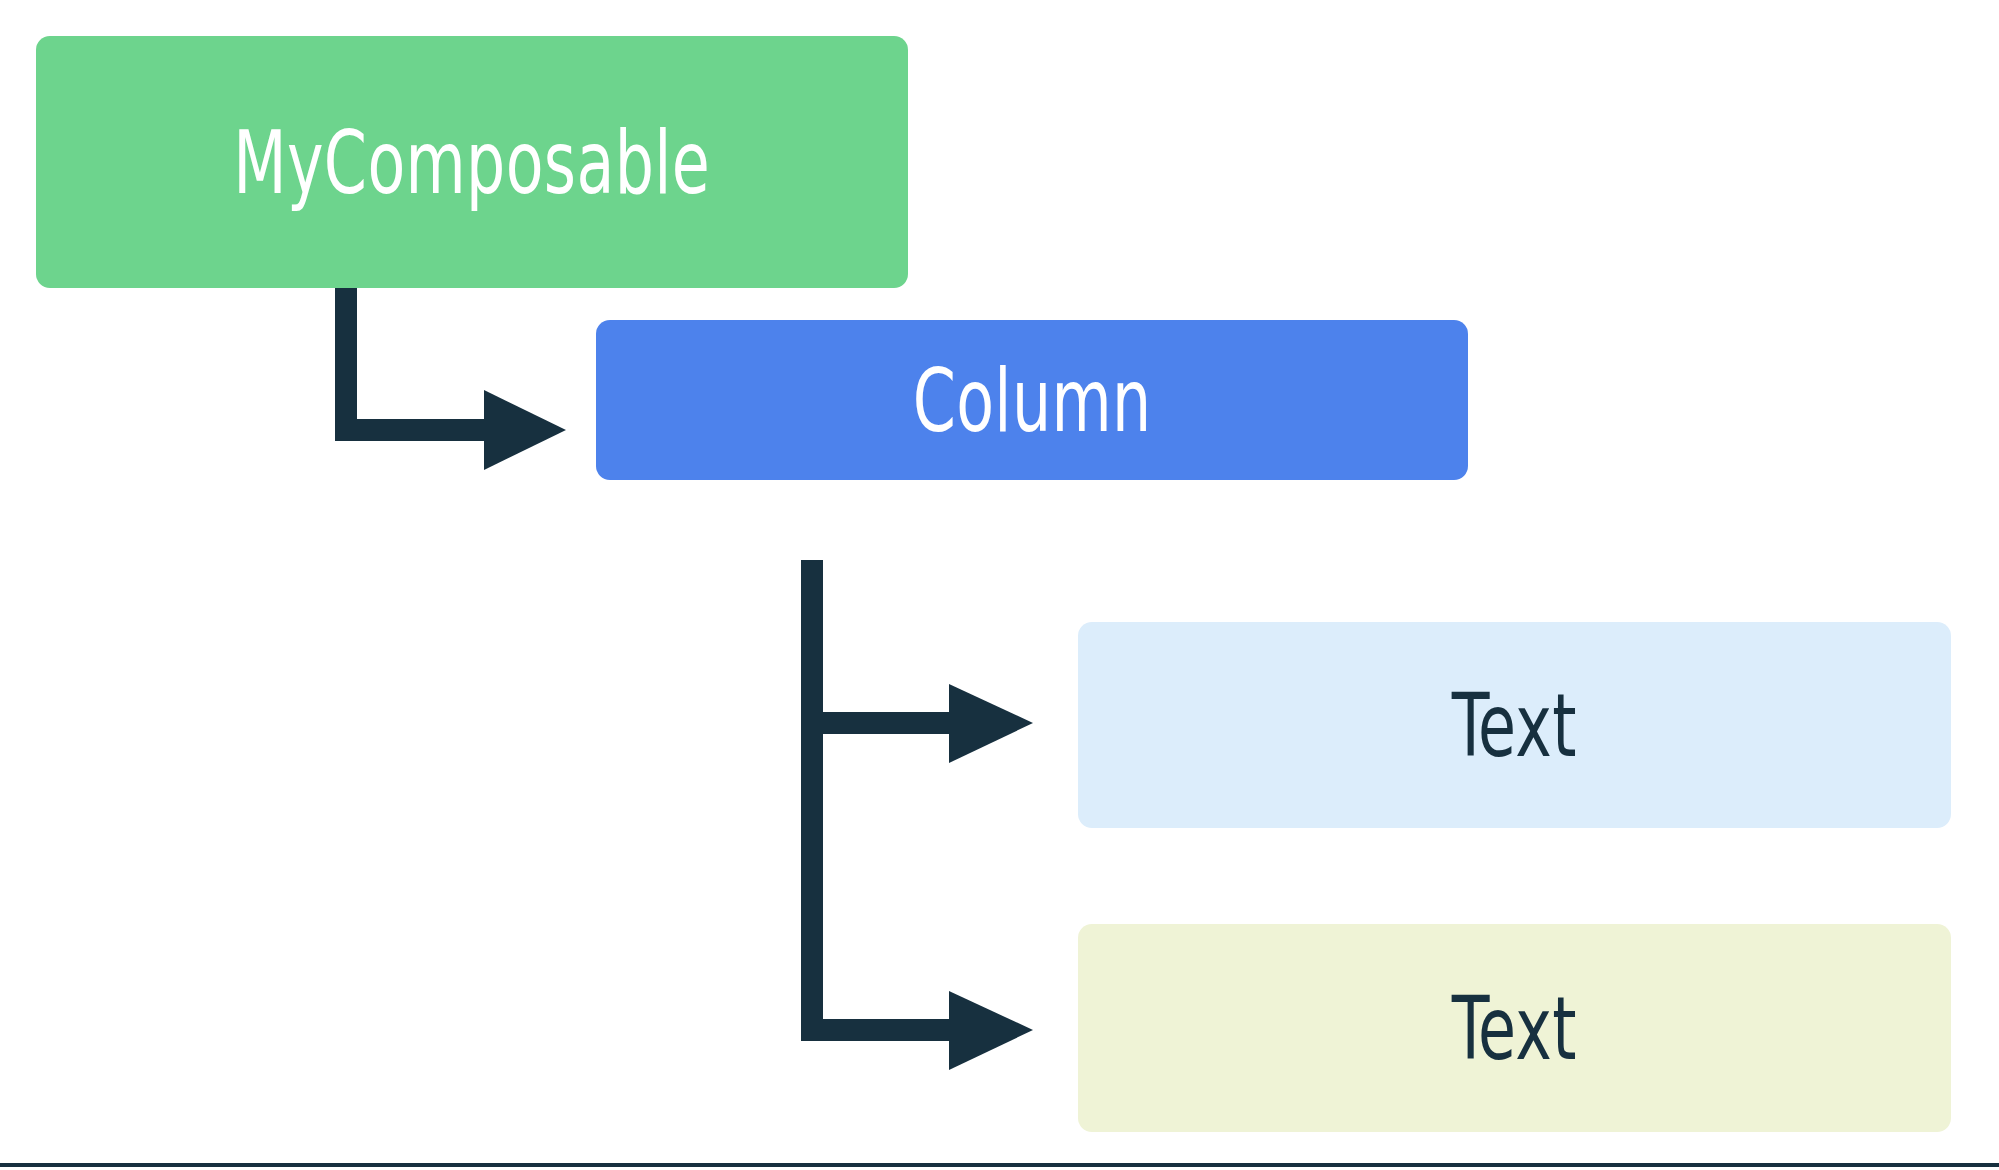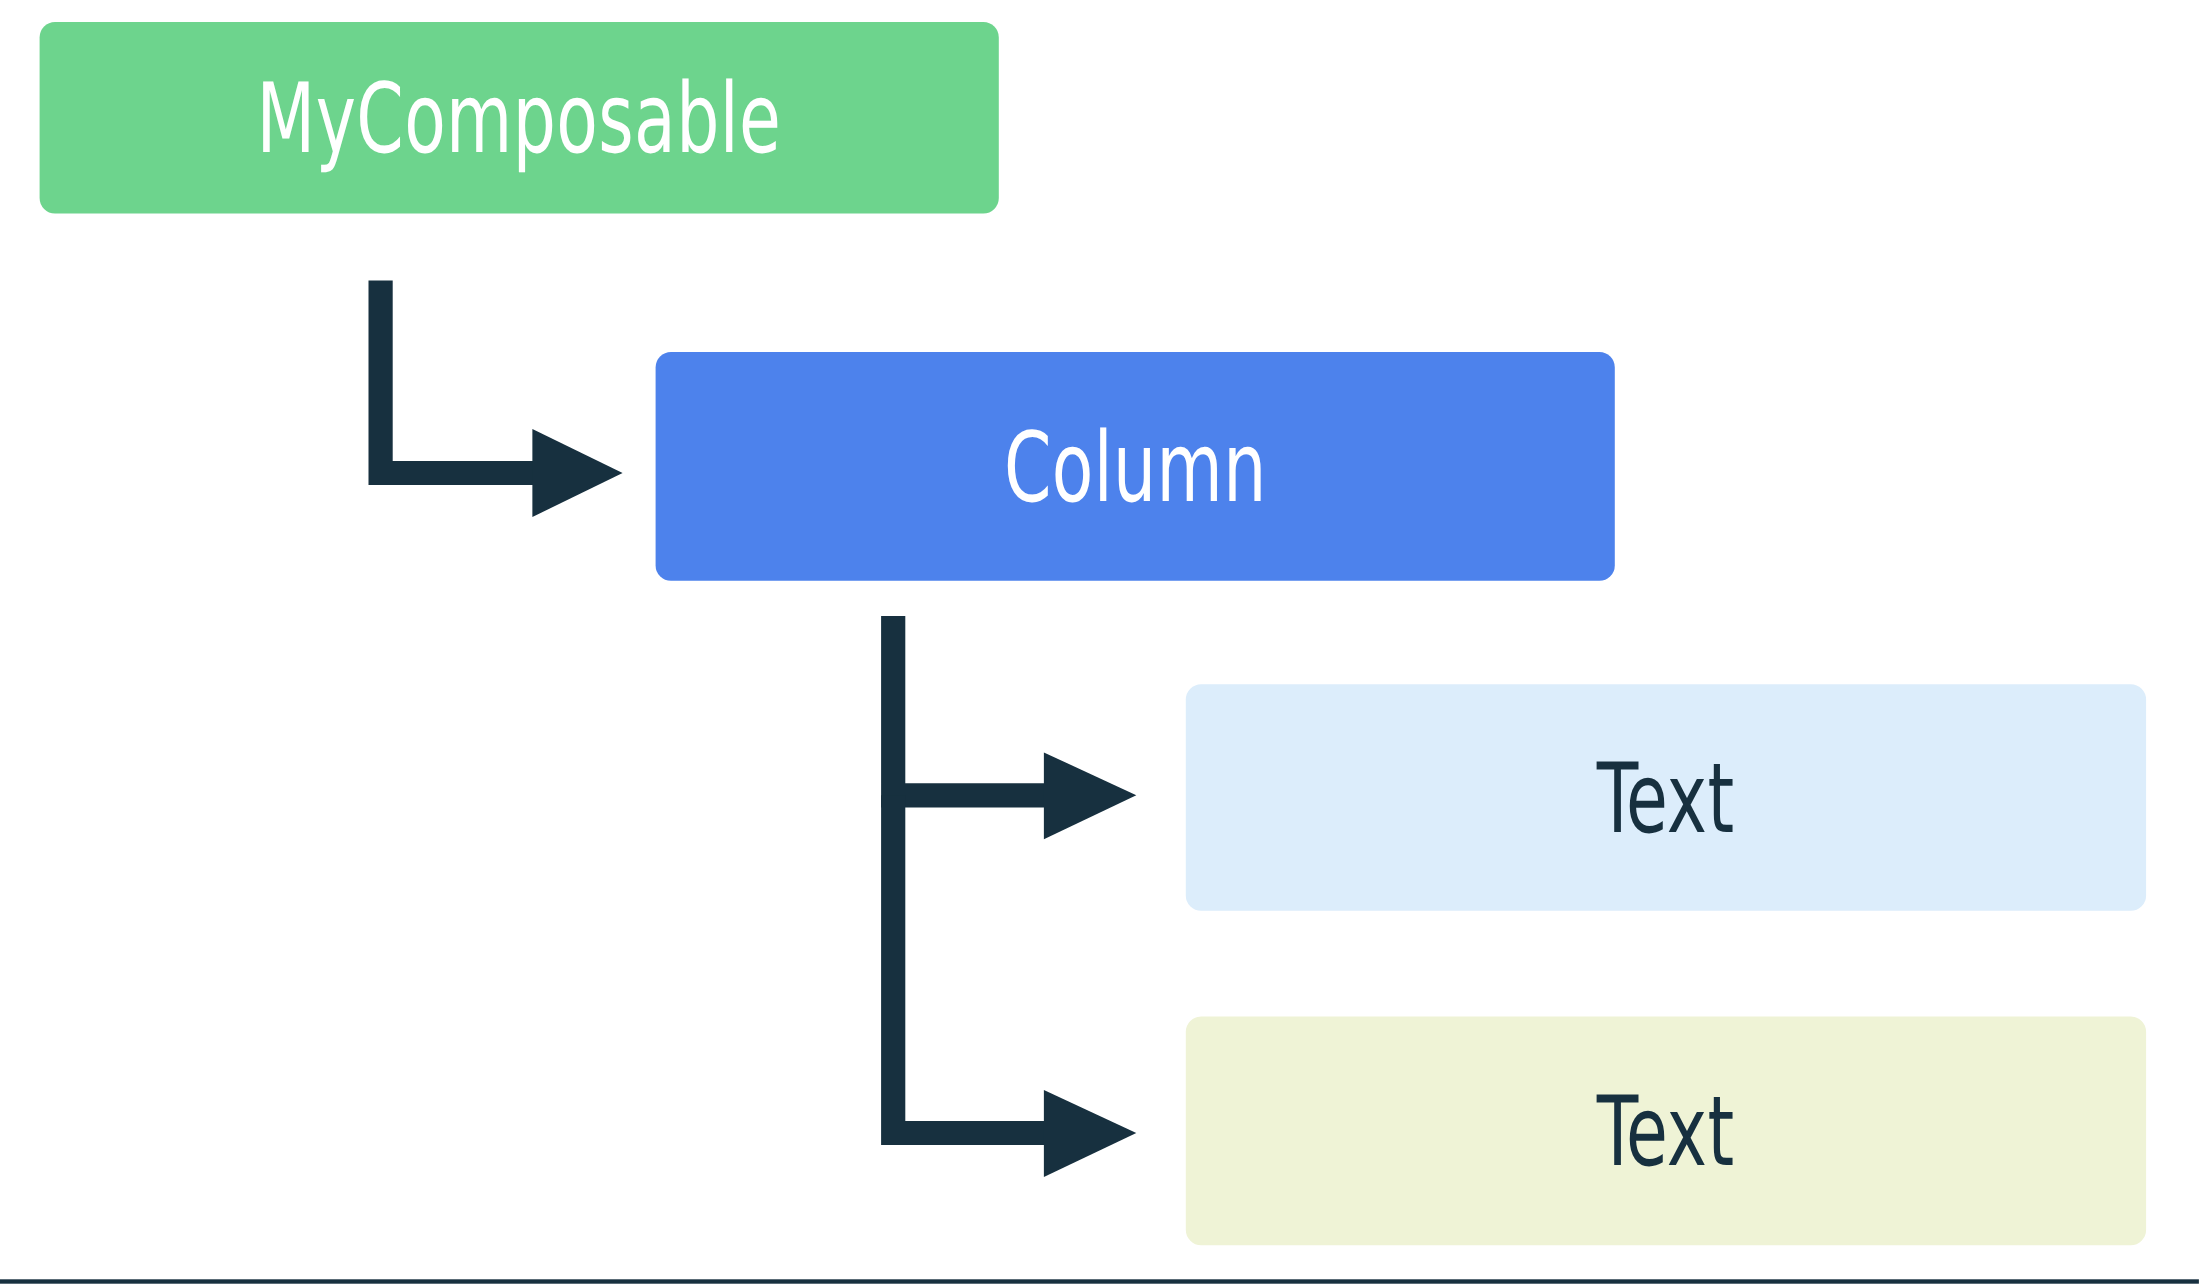--- a/index.html
+++ b/index.html
@@ -31,34 +31,34 @@
     font-family: "DejaVu Sans Condensed", "Liberation Sans Narrow", "Liberation Sans", sans-serif;
     font-weight: 400;
     font-stretch: condensed;
     letter-spacing: 0.5px;
     white-space: nowrap;
     transform: scaleX(0.78);
     transform-origin: center center;
   }
   #node-root {
     left: 36px;
-    top: 20px;
+    top: 36px;
     width: 872px;
-    height: 174px;
+    height: 252px;
     background: #6DD48D;
   }
   #node-root .node-label {
     color: #ffffff;
     font-size: 88px;
   }
   #node-column {
     left: 596px;
     top: 320px;
     width: 872px;
-    height: 208px;
+    height: 160px;
     background: #4D82EC;
     align-items: center;
   }
   #node-column .node-label {
     color: #ffffff;
     font-size: 88px;
   }
   #node-text-1 {
     left: 1078px;
     top: 622px;

